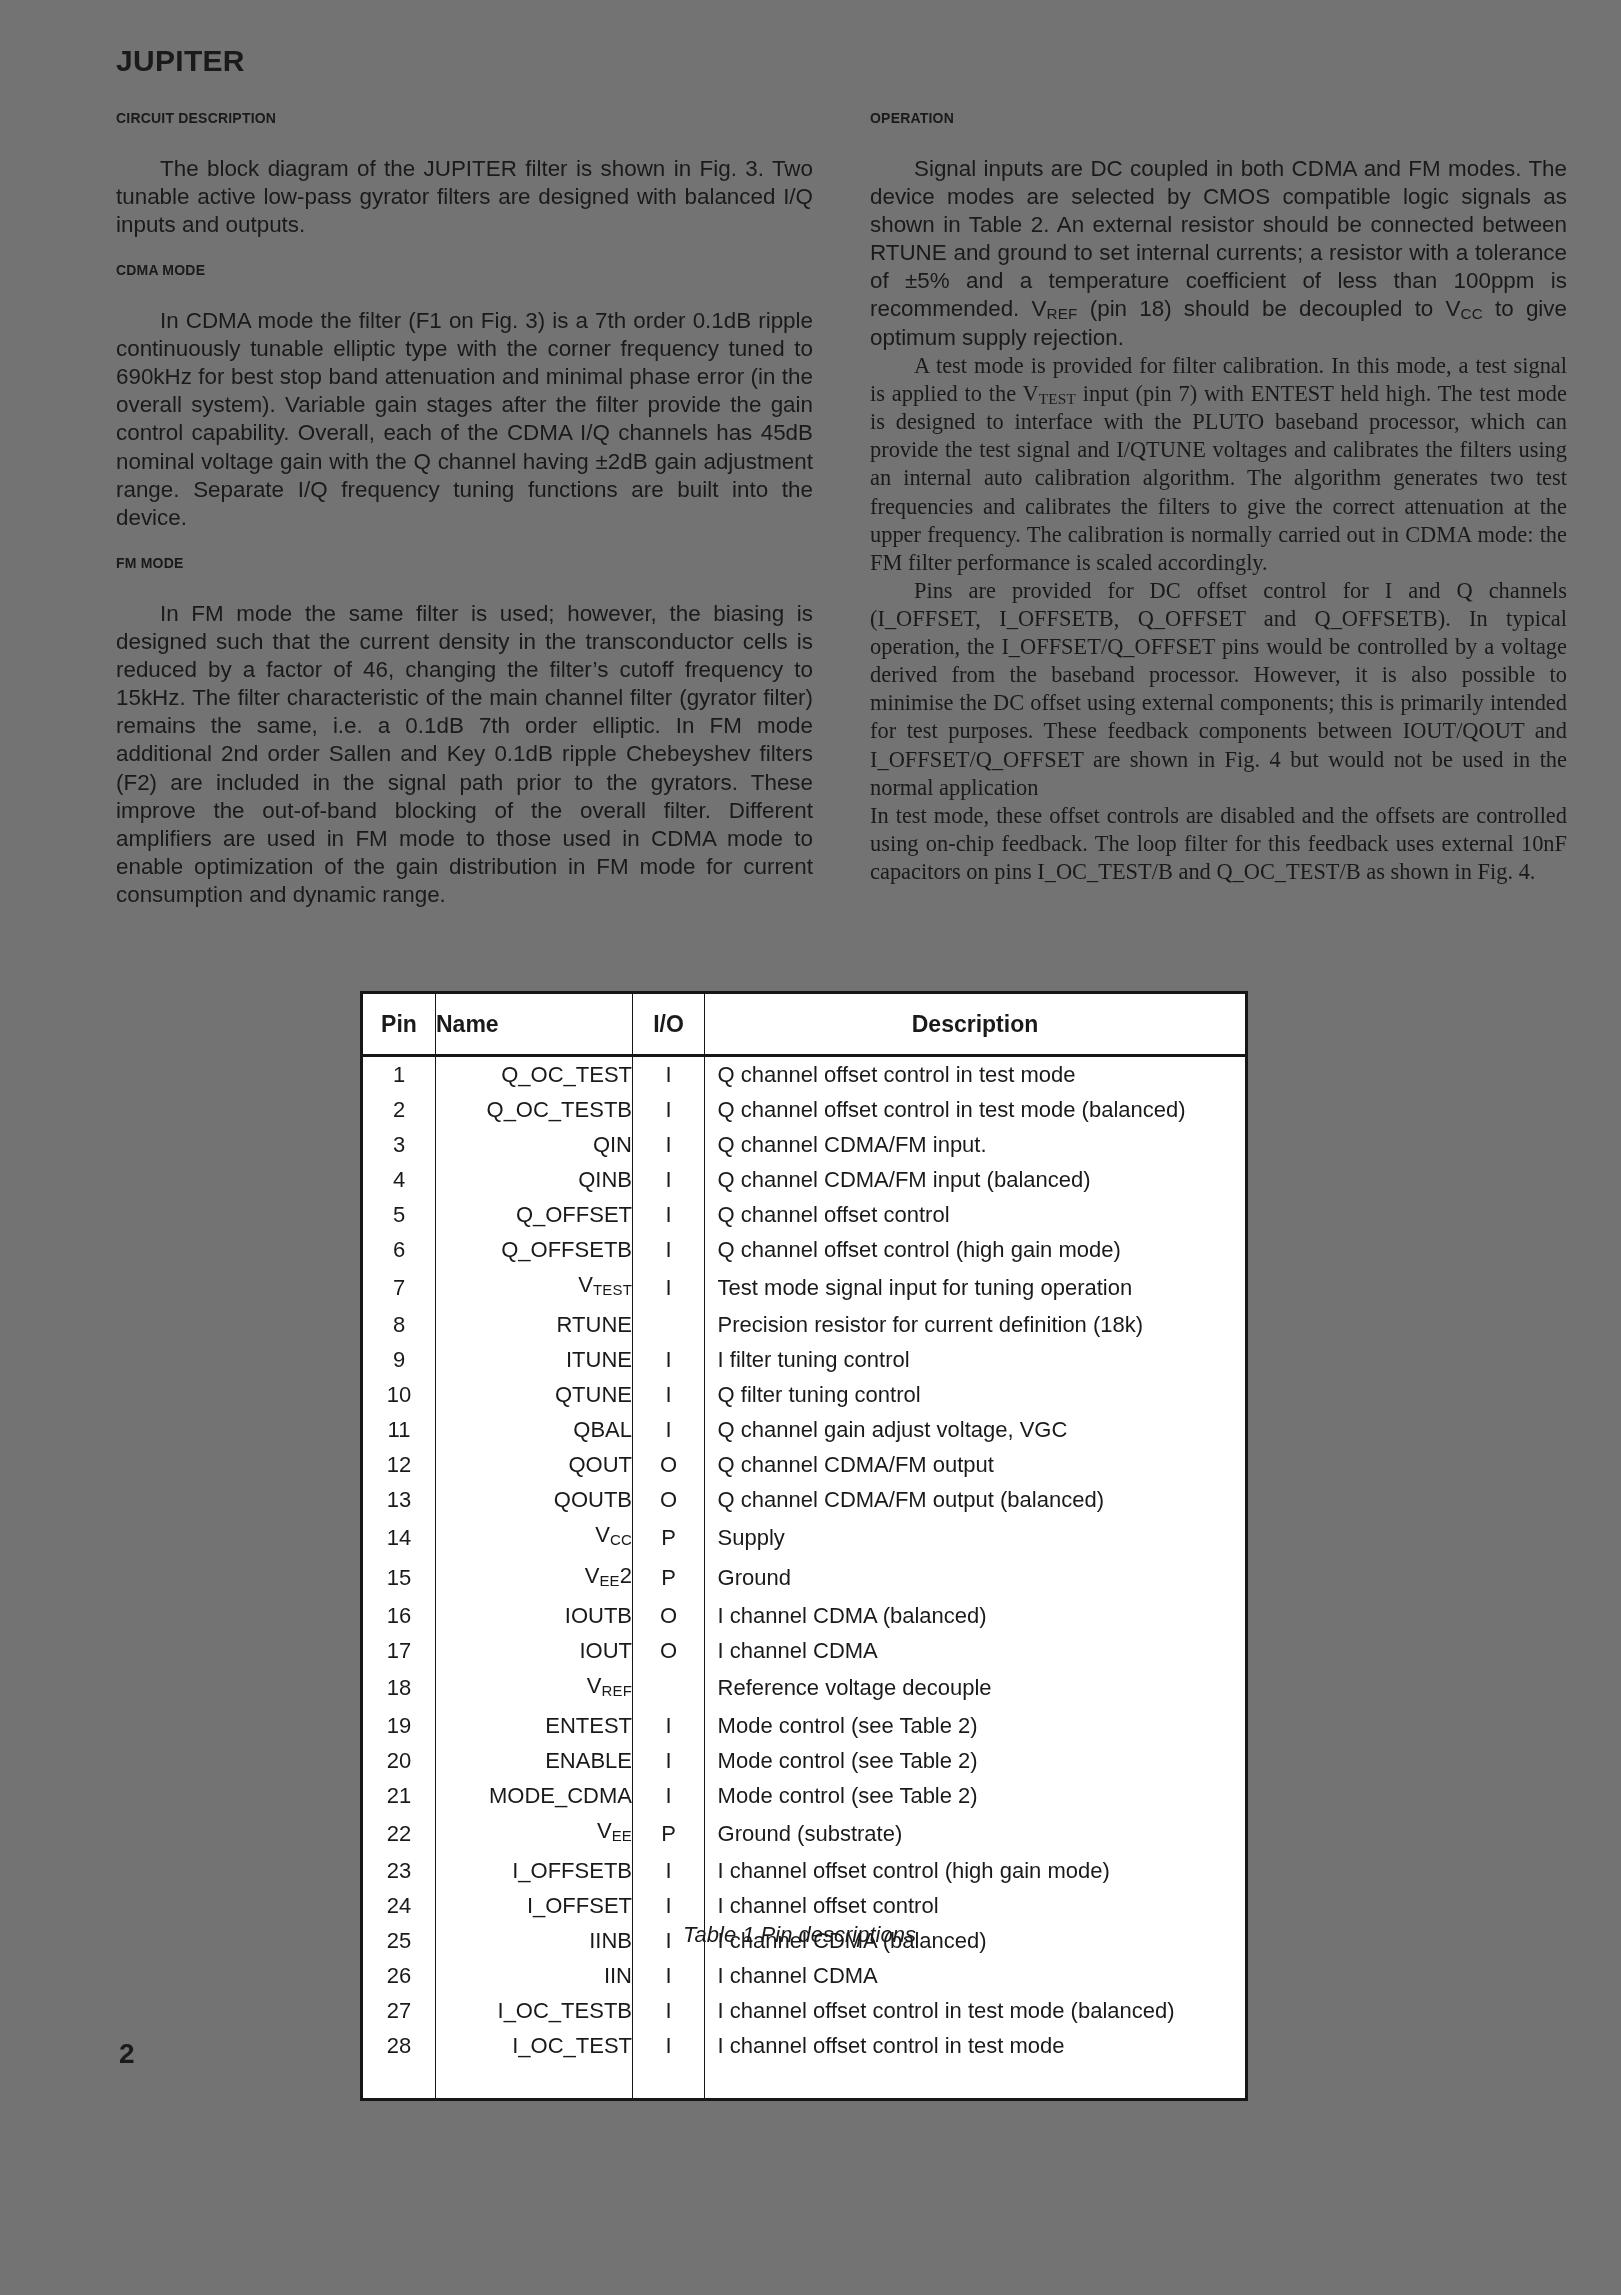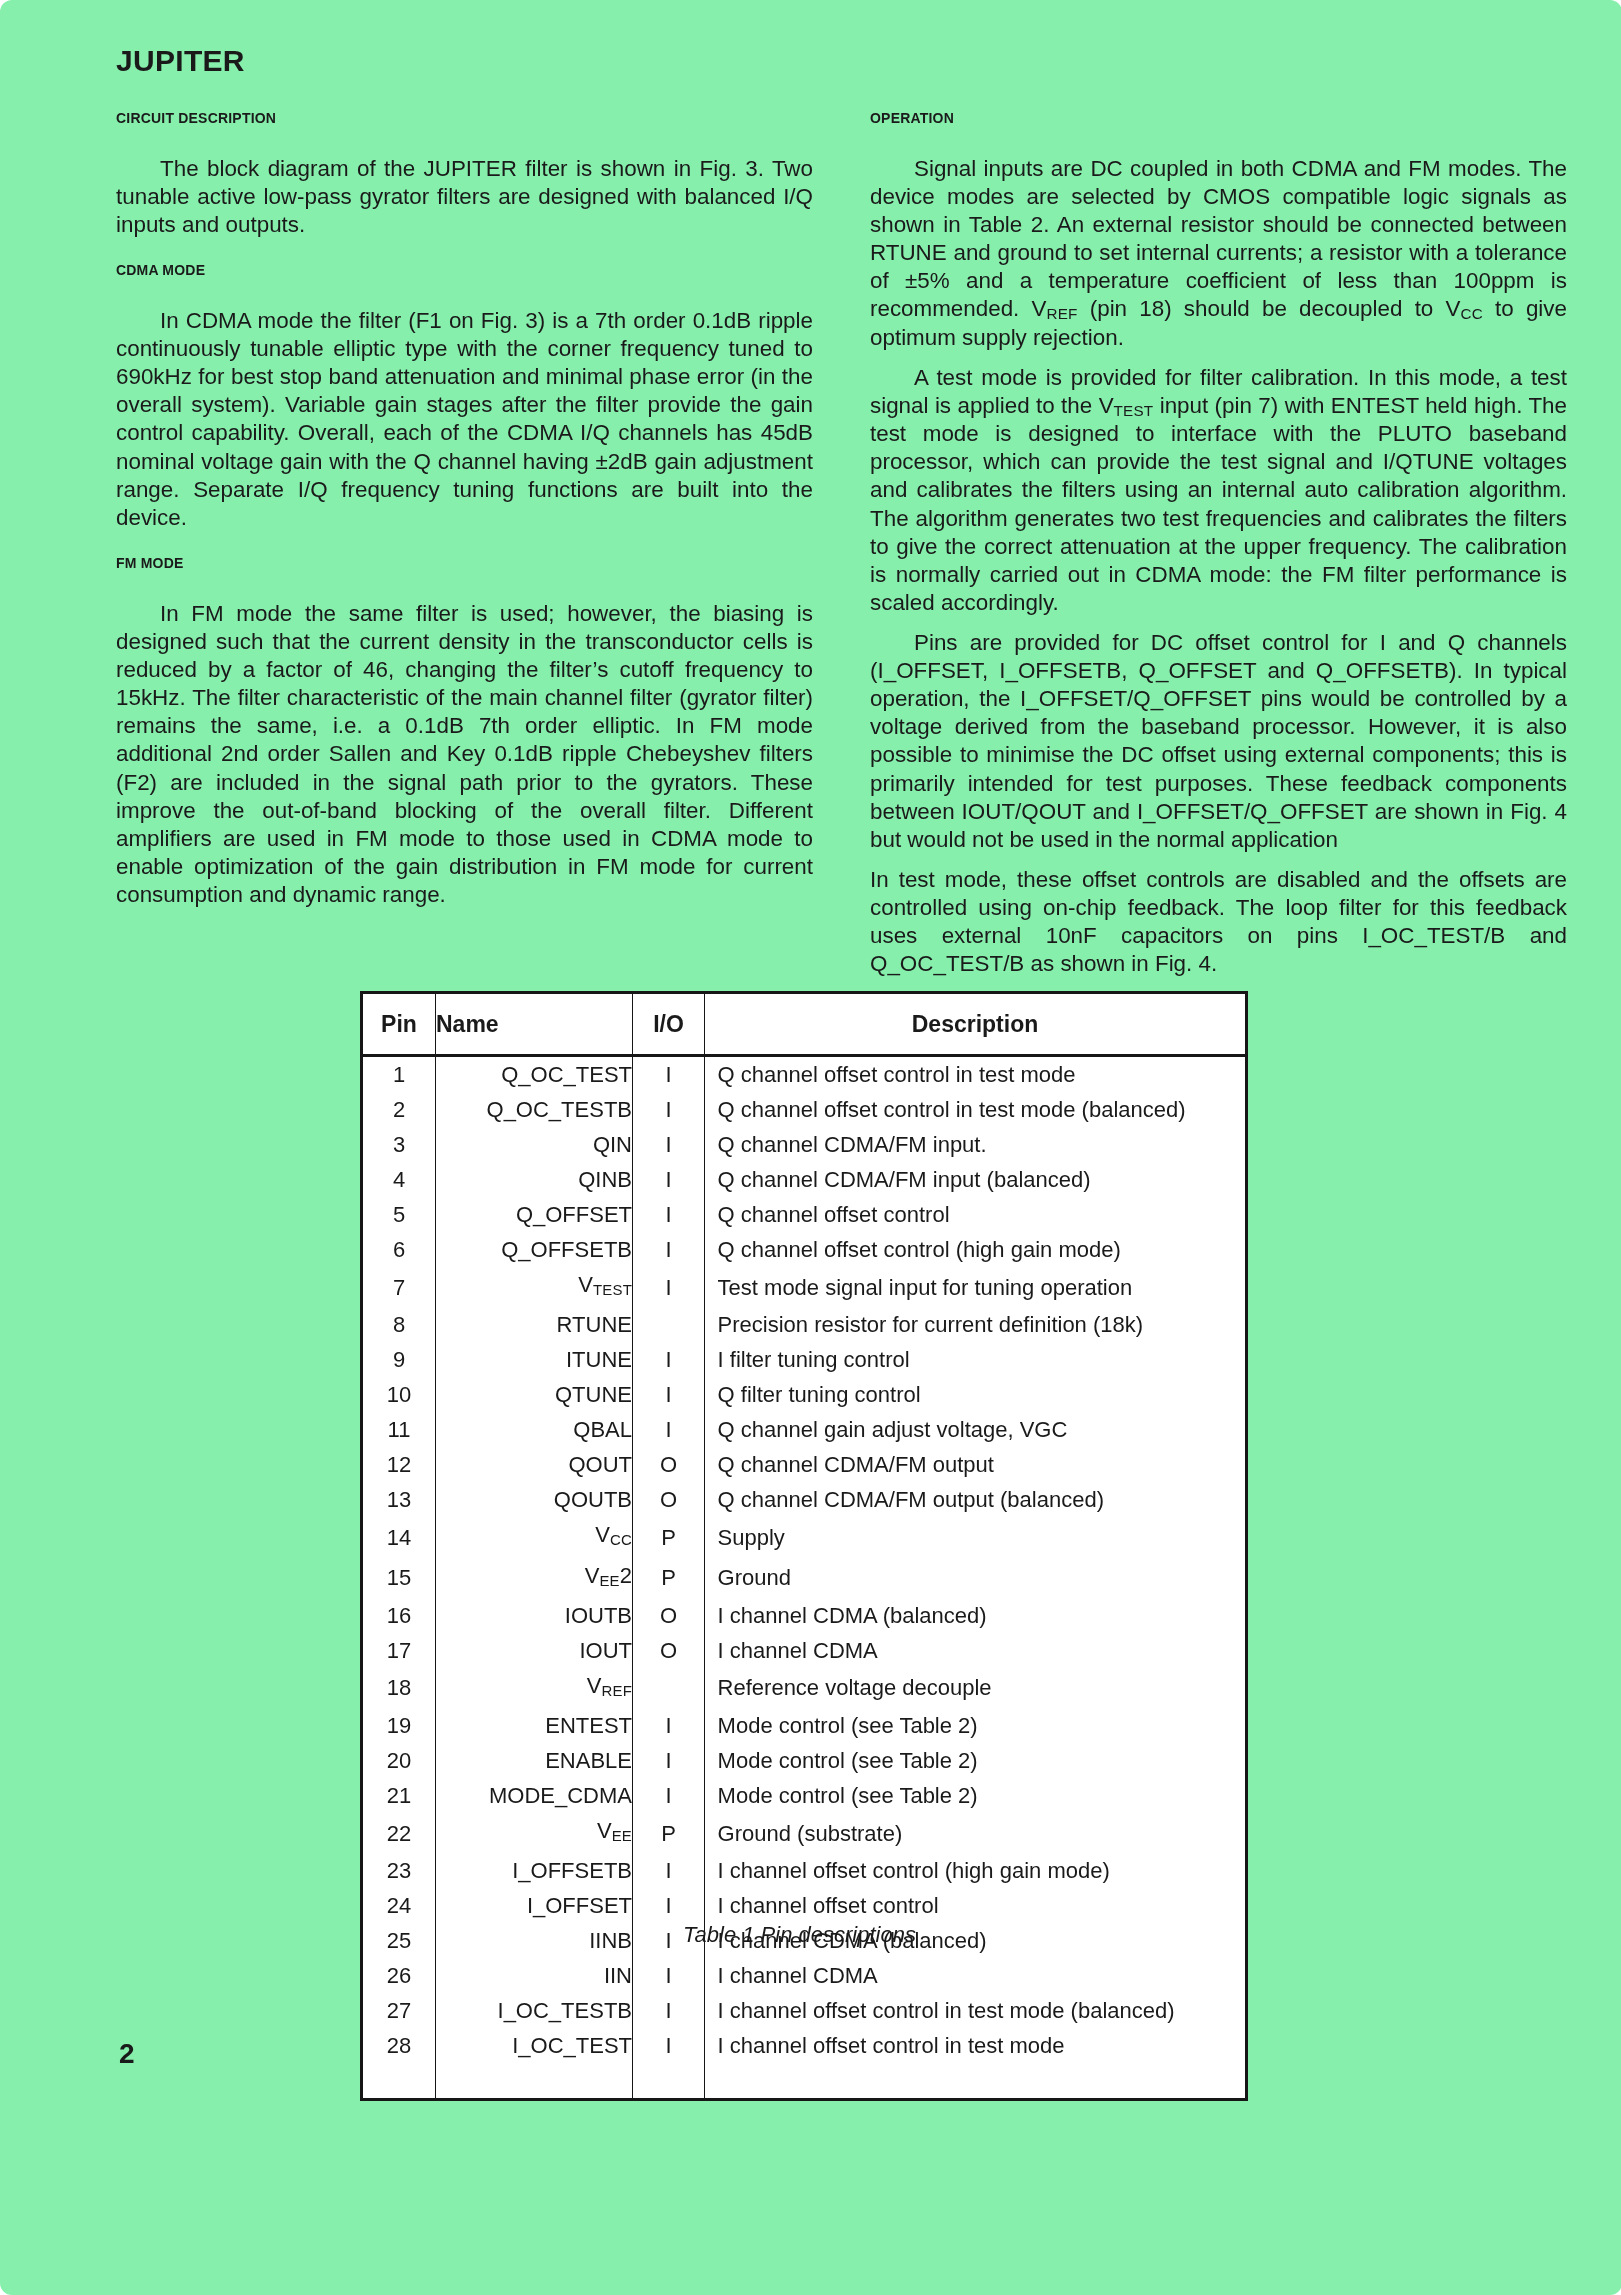--- a/index.html
+++ b/index.html
@@ -9,24 +9,23 @@
     background: #ffffff;
   }
   body {
     font-family: "Liberation Sans", sans-serif;
     color: #1a1a1a;
   }
   .page {
     position: relative;
     width: 1622px;
     height: 2295px;
-    background: #86efac;
+    background: #737373;
     overflow: hidden;
     box-sizing: border-box;
-    border-radius: 12px;
   }
 
   
   .doc-title {
     position: absolute;
     left: 116px;
     top: 44px;
     font-size: 30px;
     font-weight: bold;
     letter-spacing: 0.3px;
@@ -60,21 +59,22 @@
     line-height: 1.255;
     text-align: justify;
     text-justify: inter-word;
     hyphens: none;
   }
   p.body.indent {
     text-indent: 44px;
     margin-top: 28px;
   }
   p.body + p.body {
-    margin-top: 12px;
+    margin-top: 0;
+    font-family: Liberation Serif, serif;
   }
   sub {
     font-size: 0.68em;
     vertical-align: -0.22em;
     letter-spacing: 0.2px;
   }
 
   
   .pin-table-wrap {
     position: absolute;

